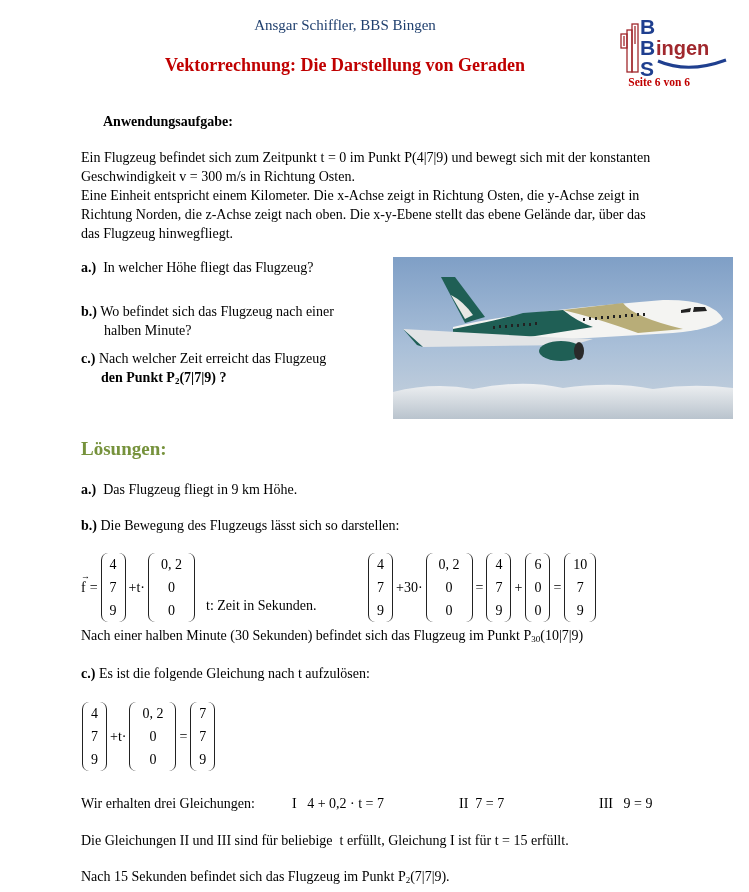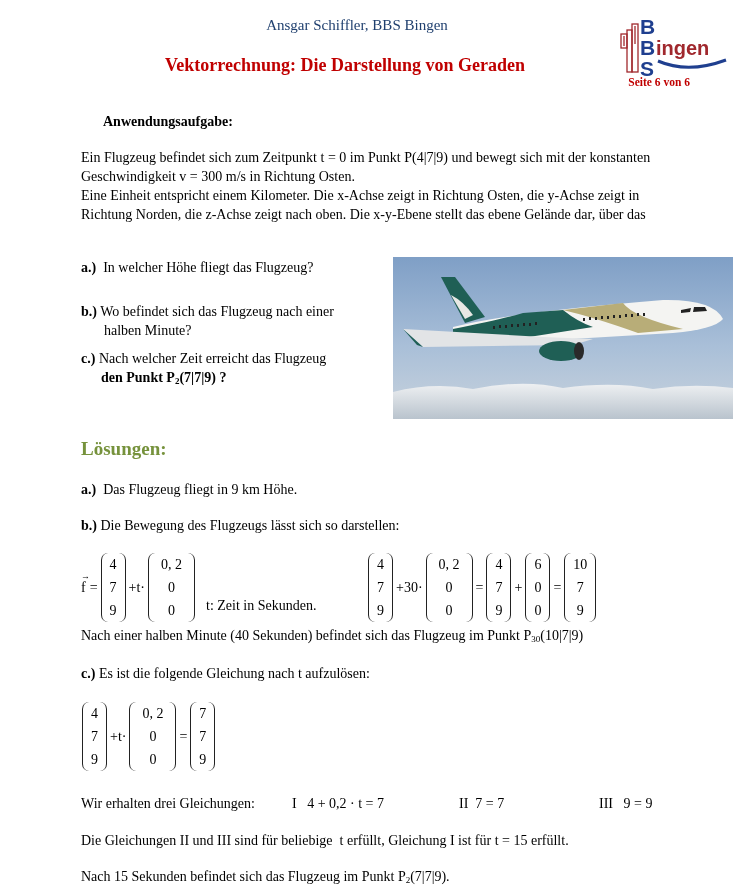--- a/index.html
+++ b/index.html
@@ -1,21 +1,21 @@
 <!DOCTYPE html>
 <html><head>
 <meta charset="utf-8">
 <style>
   * { margin: 0; padding: 0; box-sizing: border-box; }
   html, body { width: 749px; height: 892px; background: #ffffff; overflow: hidden; }
   body { position: relative; font-family: "Liberation Serif", "DejaVu Serif", serif; color: #000; font-size: 14px; }
 
   .abs { position: absolute; }
 
-  .author { left: 12px; width: 690px; top: 17px; text-align: center; color: #1f3f6e; font-size: 15px; }
+  .author { left: 0; width: 690px; top: 17px; text-align: center; color: #1f3f6e; font-size: 15px; }
   .title { left: 0; width: 690px; top: 55px; text-align: center; color: #c00000; font-size: 18px; font-weight: bold; }
   .subtitle { left: 0; width: 690px; top: 76px; text-align: right; color: #c00000; font-size: 11.5px; font-weight: bold; }
 
   .logo { left: 618px; top: 16px; width: 130px; height: 62px; }
 
   .p { left: 81px; font-size: 14px; line-height: 19px; white-space: nowrap; }
   .bold { font-weight: bold; }
 
   .heading-task { top: 112px; font-weight: bold; margin-left: 22px; }
   .intro { top: 148px; width: 660px; white-space: normal; }
@@ -64,20 +64,21 @@
   </svg>
 </div>
 
 <div class="abs p heading-task">Anwendungsaufgabe:</div>
 
 <div class="abs p intro">
   <span class="line">Ein Flugzeug befindet sich zum Zeitpunkt t = 0 im Punkt P(4|7|9) und bewegt sich mit der konstanten</span>
   <span class="line">Geschwindigkeit v = 300 m/s in Richtung Osten.</span>
   <span class="line">Eine Einheit entspricht einem Kilometer. Die x-Achse zeigt in Richtung Osten, die y-Achse zeigt in</span>
   <span class="line">Richtung Norden, die z-Achse zeigt nach oben. Die x-y-Ebene stellt das ebene Gelände dar, über das</span>
+  <span class="line">das Flugzeug hinwegfliegt.</span>
 </div>
 
 <div class="abs p q" style="top:258px;">
   <span class="bold">a.)</span>&nbsp;
   <span>In welcher Höhe fliegt das Flugzeug?</span>
 </div>
 
 <div class="abs p q" style="top:294px;margin-top:8px;">
   <span class="bold">b.)</span>
   <span>Wo befindet sich das Flugzeug nach einer</span>
@@ -230,21 +231,21 @@
       <span class="vcol">
     <span>10</span>
     <span>7</span>
     <span>9</span>
       </span>
       <span class="paren r"></span>
     </span>
 </div>
 
 <div class="abs p" style="top:626px;">
-  <span>Nach einer halben Minute (40 Sekunden) befindet sich das Flugzeug im Punkt P</span><sub>30</sub><span>(10|7|9)</span>
+  <span>Nach einer halben Minute (30 Sekunden) befindet sich das Flugzeug im Punkt P</span><sub>30</sub><span>(10|7|9)</span>
 </div>
 
 <div class="abs p" style="top:664px;">
   <span class="bold">c.)</span>
   <span>Es ist die folgende Gleichung nach t aufzulösen:</span>
 </div>
 
 <div class="abs math" style="left:81px; top:702px;">
   <span class="vec">
       <span class="paren l"></span>

